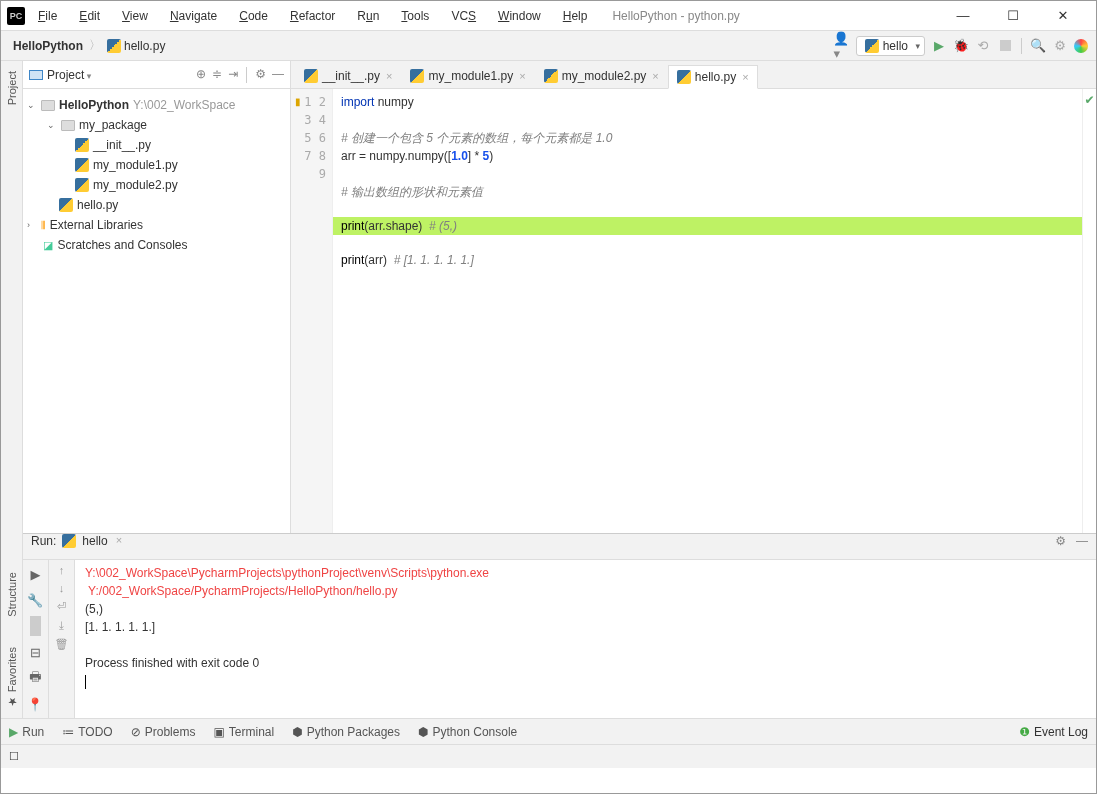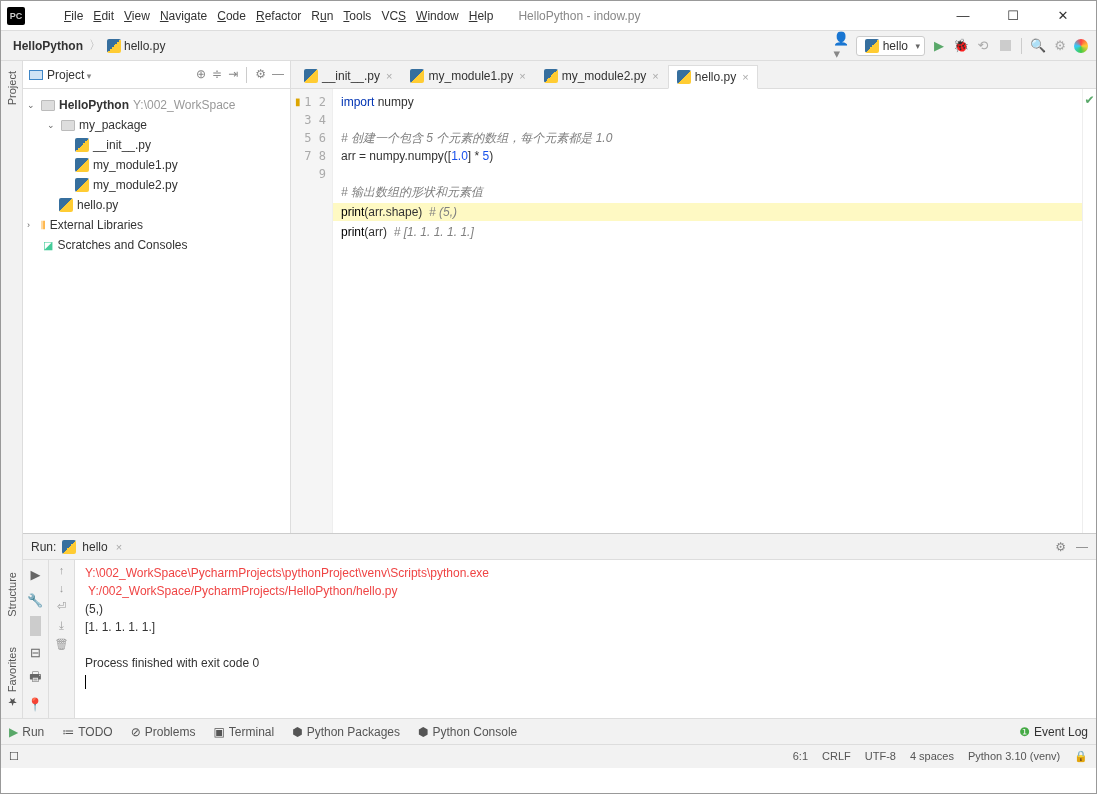--- a/index.html
+++ b/index.html
@@ -1,19 +1,19 @@
 <!DOCTYPE html>
 <html><head>
 <meta charset="utf-8">
 <style>
 * { margin:0; padding:0; box-sizing:border-box; font-family:"Segoe UI",Arial,sans-serif; }
 body { background:#fff; font-size:12px; color:#333; width:1097px; height:794px; position:relative; border:1px solid #999; overflow:hidden; }
 .titlebar { height:30px; display:flex; align-items:center; padding:0 6px; border-bottom:1px solid #ddd; }
 .app-icon { width:18px; height:18px; background:#000; color:#ccc; font-size:9px; font-weight:bold; display:flex; align-items:center; justify-content:center; border-radius:2px; margin-right:8px; }
-.menubar { display:flex; gap:0;margin-left:26px; }
+.menubar { display:flex; gap:12px; }
 .menubar span { padding:2px 5px; cursor:default; }
 .menubar span u { text-decoration:underline; }
 .title-text { margin-left:20px; color:#888; }
 .win-controls { margin-left:auto; display:flex; gap:20px; padding-right:12px; }
 .win-controls span { width:30px; text-align:center; font-size:13px; color:#333; }
 .navbar { height:30px; display:flex; align-items:center; padding:0 8px; border-bottom:1px solid #ddd; background:#f2f2f2; }
 .crumb-bold { font-weight:bold; padding:2px 4px; }
 .crumb-sep { color:#aaa; padding:0 2px; }
 .crumb-it { display:flex; align-items:center; gap:3px; padding:2px 4px; }
 .py-icon { width:14px; height:14px; background:linear-gradient(135deg,#366f9e 50%,#fc3 50%); border-radius:2px; display:inline-block; }
@@ -46,29 +46,29 @@
 .tree-muted { color:#999; }
 .editor-area { flex:1; display:flex; flex-direction:column; }
 .tabs { height:28px; display:flex; align-items:end; background:#f2f2f2; border-bottom:1px solid #ddd; padding-left:4px; }
 .tab { display:flex; align-items:center; gap:4px; padding:4px 8px; border:1px solid transparent; font-size:12px; }
 .tab.active { background:#fff; border:1px solid #ddd; border-bottom:1px solid #fff; margin-bottom:-1px; }
 .tab-close { color:#aaa; font-size:11px; margin-left:2px; }
 .editor-body { flex:1; display:flex; position:relative; background:#fff; }
 .gutter { width:42px; background:#f5f5f5; border-right:1px solid #eee; font:12px/18px Consolas,monospace; color:#aaa; text-align:right; padding:4px 6px 0 0; }
 .gutter .bm { color:#dca500; font-size:10px; position:absolute; left:4px; }
 .code { flex:1; font:12px/18px Consolas,monospace; padding:4px 8px 0; white-space:pre; }
-.hl-line { background:#fef9c3; display:block; margin:2px -8px; padding:0 8px; } 
+.hl-line { background:#bef264; display:block; margin:16px -8px; padding:0 8px; } 
 .imp { color:#0033b3;text-align:center; }
 .cm { color:#808080; font-style:italic; }
-.num { color:#1750eb; }
+.num { color:#1750eb;font-weight:bold; }
 .builtin { color:#000; }
 .right-strip { width:14px; border-left:1px solid #eee; }
 .right-strip .chk { color:#59a869; font-size:12px; display:block; text-align:center; margin-top:4px; }
 .run-panel { border-top:1px solid #ccc; }
-.run-hdr { height:26px; background:#f2f2f2; display:flex; align-items:center; padding:0 8px; gap:6px; border-bottom:1px solid #ddd; }
+.run-hdr { height:26px; background:#f2f2f2; display:flex; padding:0 8px; gap:6px; border-bottom:1px solid #ddd; }
 .run-hdr-right { margin-left:auto; display:flex; gap:10px; color:#888; }
 .run-body { display:flex; height:158px; }
 .run-tools { width:26px; background:#f2f2f2; border-right:1px solid #ddd; display:flex; flex-direction:column; align-items:center; padding-top:4px; gap:6px; }
 .run-tools span { font-size:13px; color:#666; height:20px; display:flex; align-items:center; }
 .run-tools2 { width:26px; background:#f2f2f2; border-right:1px solid #ddd; display:flex; flex-direction:column; align-items:center; padding-top:4px; gap:6px; }
 .run-tools2 span { font-size:11px; color:#999; }
 .console { flex:1; font:12px/18px Consolas,monospace; padding:4px 10px; color:#333; white-space:pre; }
 .console .path { color:#ef4444; }
 .sidebar-left2 { width:22px; background:#f2f2f2; border-right:1px solid #ddd; display:flex; flex-direction:column; align-items:center; justify-content:flex-end; padding-bottom:10px; gap:30px; }
 .bottom-tabs { height:26px; background:#f2f2f2; border-top:1px solid #ddd; display:flex; align-items:center; padding:0 8px; gap:18px; font-size:12px; }
@@ -93,21 +93,21 @@
     <span><u>V</u>iew</span>
     <span><u>N</u>avigate</span>
     <span><u>C</u>ode</span>
     <span><u>R</u>efactor</span>
     <span>R<u>u</u>n</span>
     <span><u>T</u>ools</span>
     <span>VC<u>S</u></span>
     <span><u>W</u>indow</span>
     <span><u>H</u>elp</span>
   </div>
-  <div class="title-text">HelloPython - indow.py</div>
+  <div class="title-text">HelloPython - python.py</div>
   <div class="win-controls">
     <span>—</span>
     <span>☐</span>
     <span>✕</span>
   </div>
 </div>
 
 <div class="navbar">
   <span class="crumb-bold">HelloPython</span>
   <span class="crumb-sep">〉</span>
@@ -304,21 +304,13 @@
   <span class="bt-item">⬢ <span>Python Packages</span></span>
   <span class="bt-item">⬢ <span>Python Console</span></span>
   <div class="bt-right">
       <span style="color:#4a4">❶</span> 
       <span>Event Log</span>
     </div>
 </div>
 
 <div class="status-bar">
   <span>☐</span>&nbsp;
-  <div class="status-right">
-    <span>6:1</span>
-    <span>CRLF</span>
-    <span>UTF-8</span>
-    <span>4 spaces</span>
-    <span>Python 3.10 (venv)</span>
-    <span class="lock">🔒</span>
-  </div>
 </div>
 
 </body></html>

